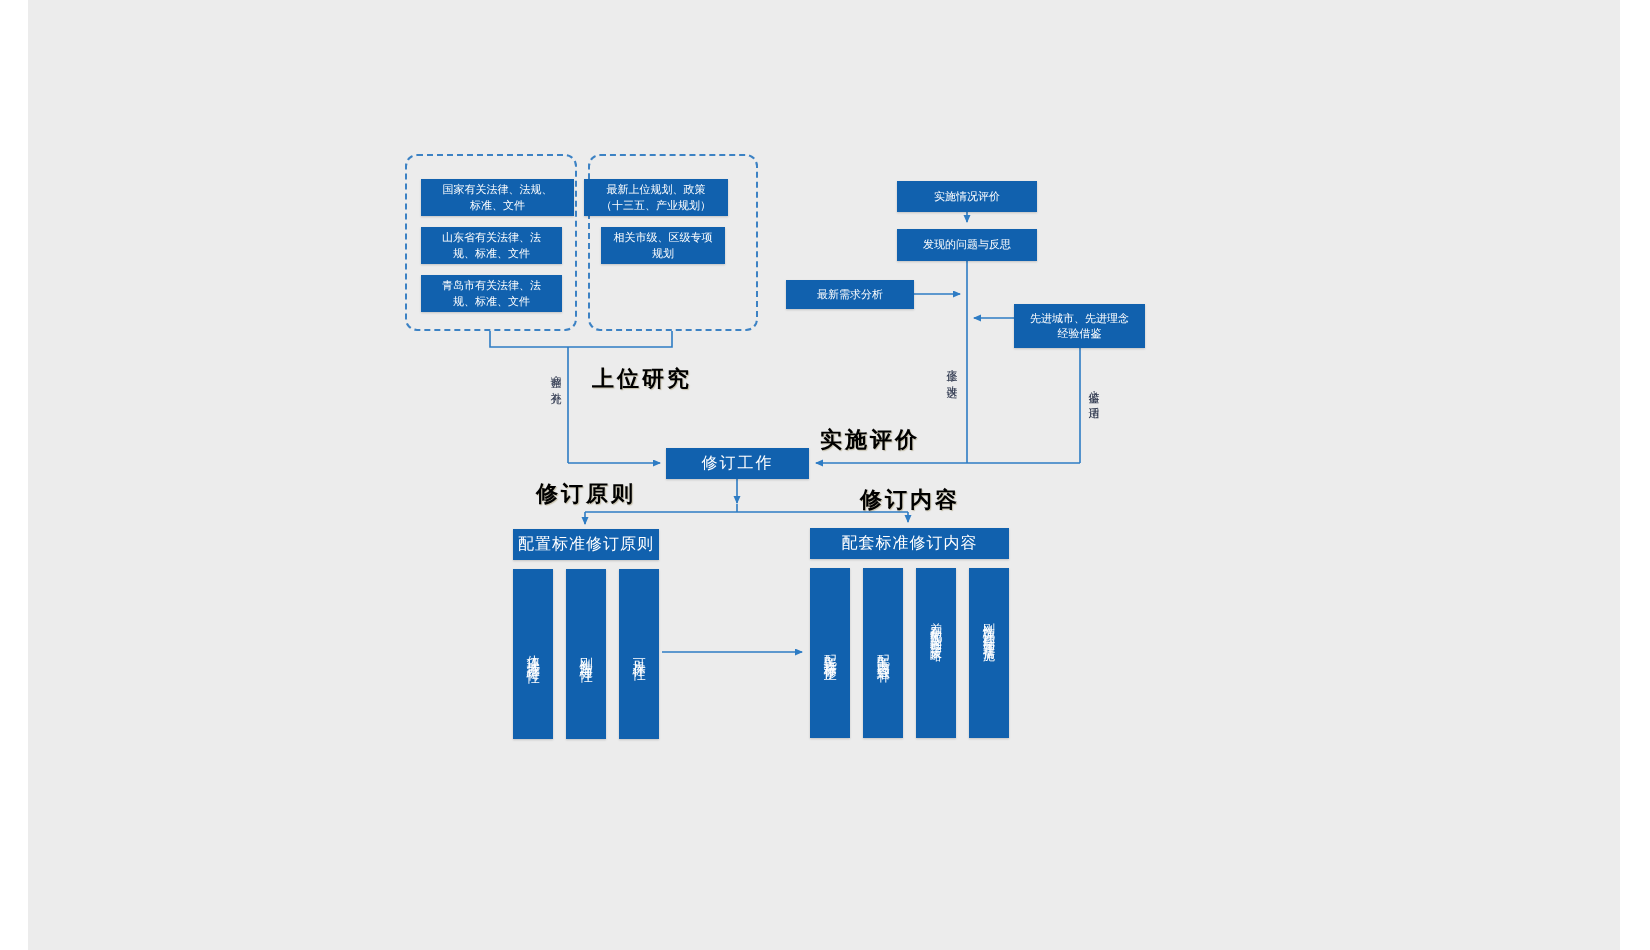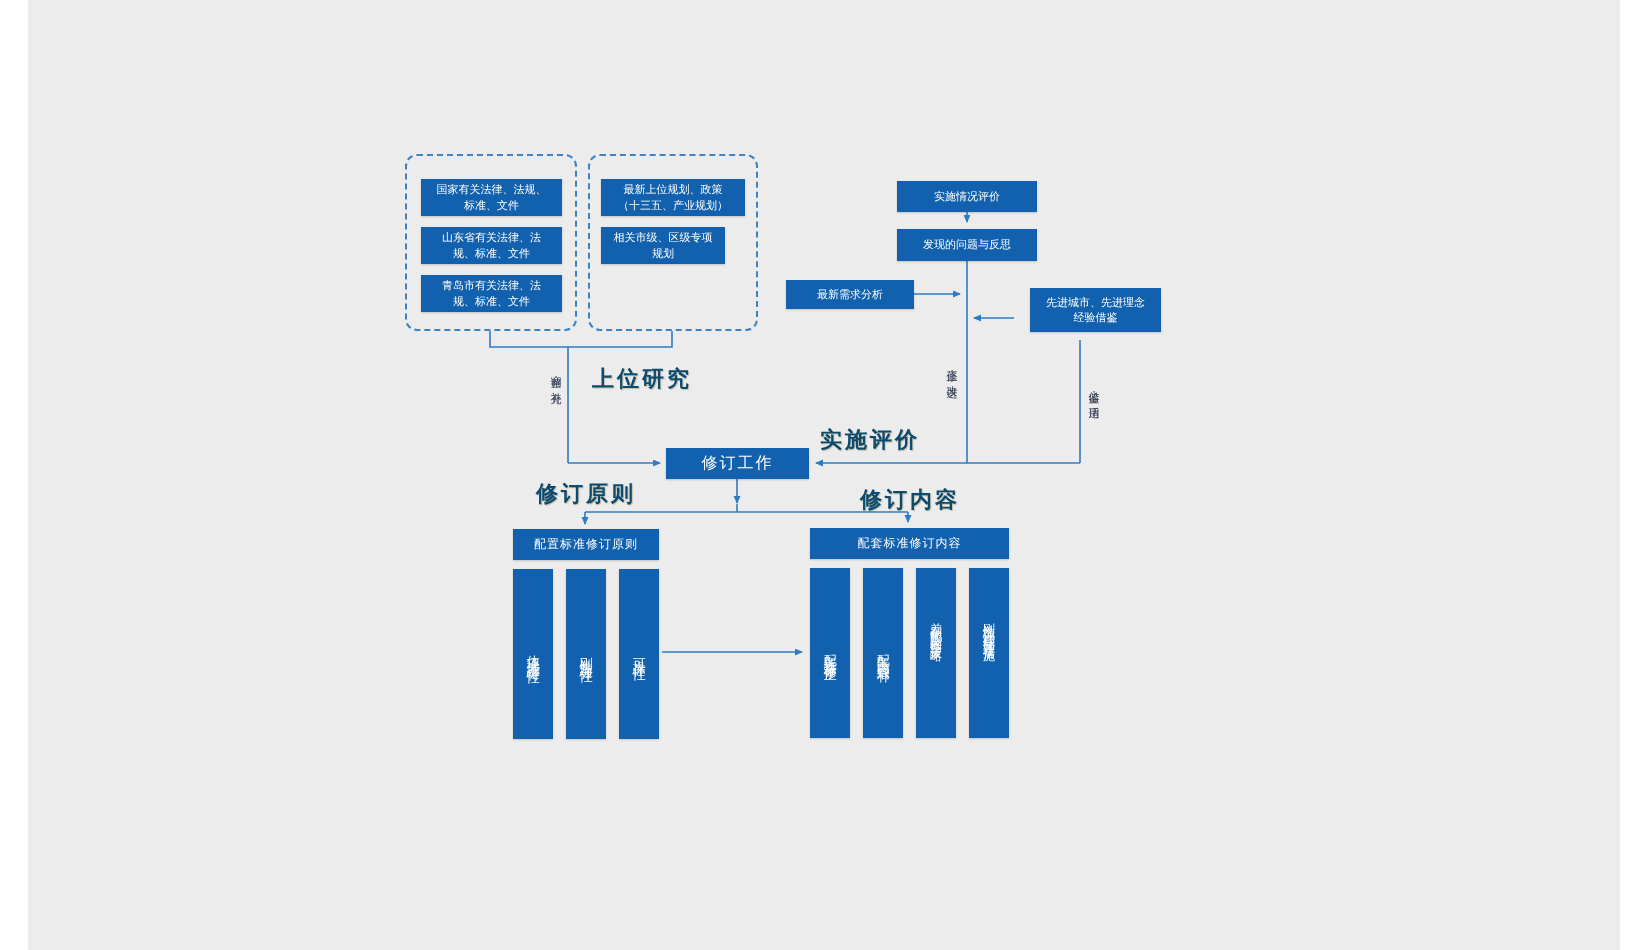--- a/index.html
+++ b/index.html
@@ -28,21 +28,21 @@
     background:#1161ae;
     color:#ffffff;
     display:flex; align-items:center; justify-content:center;
     text-align:center;
     font-size:11px; line-height:1.4;
     white-space:pre-line;
     padding:2px 4px;
     box-shadow:0 1px 2px rgba(0,0,0,0.18);
   }
   .bluebox.center { font-size:16px; letter-spacing:2px; }
-  .bluebox.header { font-size:12px; letter-spacing:1px; }
+  .bluebox.header { font-size:16px; letter-spacing:1px; }
 
   .dashedbox {
     position:absolute;
     border:2px dashed #3c82c4;
     border-radius:12px;
     background:transparent;
   }
 
   .vbar {
     position:absolute;
@@ -60,21 +60,21 @@
     line-height:1.35;
   }
   .vbar.two-col span {
     font-size:12px;
     height:80px;
     letter-spacing:3px;
   }
 
   .ylabel {
     position:absolute;
-    color:#0c4a6e;
+    color:#000000;
     font-weight:bold;
     font-size:22px;
     letter-spacing:3px;
     text-shadow:1px 1px 1px rgba(110,90,20,0.3);
     white-space:nowrap;
   }
 
   .vline-label {
     position:absolute;
     writing-mode:vertical-rl;
@@ -112,37 +112,37 @@
       <path d="M737 479 V503" marker-end="url(#arr)"></path>
       <path d="M737 504 V512"></path>
       <path d="M585 512 H908"></path>
       <path d="M585 512 V524" marker-end="url(#arr)"></path>
       <path d="M908 512 V522" marker-end="url(#arr)"></path>
       <path d="M662 652 H802" marker-end="url(#arr)"></path>
     </g>
   </svg>
 
   <div class="dashedbox" style="left:405px; top:154px; width:172px; height:177px;"></div>
-  <div class="bluebox" style="left:421px; top:179px; width:141px; height:37px;">国家有关法律、法规、
+  <div class="bluebox" style="left:421px; top:179px; width:153px; height:37px;">国家有关法律、法规、
 标准、文件</div>
   <div class="bluebox" style="left:421px; top:227px; width:141px; height:37px;">山东省有关法律、法
 规、标准、文件</div>
   <div class="bluebox" style="left:421px; top:275px; width:141px; height:37px;">青岛市有关法律、法
 规、标准、文件</div>
 
   <div class="dashedbox" style="left:588px; top:154px; width:170px; height:177px;"></div>
-  <div class="bluebox" style="left:601px; top:179px; width:144px; height:37px;">最新上位规划、政策
+  <div class="bluebox" style="left:584px; top:179px; width:144px; height:37px;">最新上位规划、政策
 （十三五、产业规划）</div>
   <div class="bluebox" style="left:601px; top:227px; width:124px; height:37px;">相关市级、区级专项
 规划</div>
 
   <div class="bluebox" style="left:897px; top:181px; width:140px; height:31px;">实施情况评价</div>
   <div class="bluebox" style="left:897px; top:229px; width:140px; height:32px;">发现的问题与反思</div>
   <div class="bluebox" style="left:786px; top:280px; width:128px; height:29px;">最新需求分析</div>
-  <div class="bluebox" style="left:1014px; top:288px; width:131px; height:44px;margin-left:16px;">先进城市、先进理念
+  <div class="bluebox" style="left:1014px; top:304px; width:131px; height:44px;">先进城市、先进理念
 经验借鉴</div>
 
   <div class="ylabel" style="left:592px; top:364px;">上位研究</div>
   <div class="ylabel" style="left:820px; top:425px;">实施评价</div>
   <div class="ylabel" style="left:536px; top:479px;">修订原则</div>
   <div class="ylabel" style="left:860px; top:485px;">修订内容</div>
 
   <div class="vline-label" style="left:548px; top:368px;">调整·补充</div>
   <div class="vline-label" style="left:944px; top:362px;">修正·改进</div>
   <div class="vline-label" style="left:1086px; top:383px;">借鉴·适用</div>

